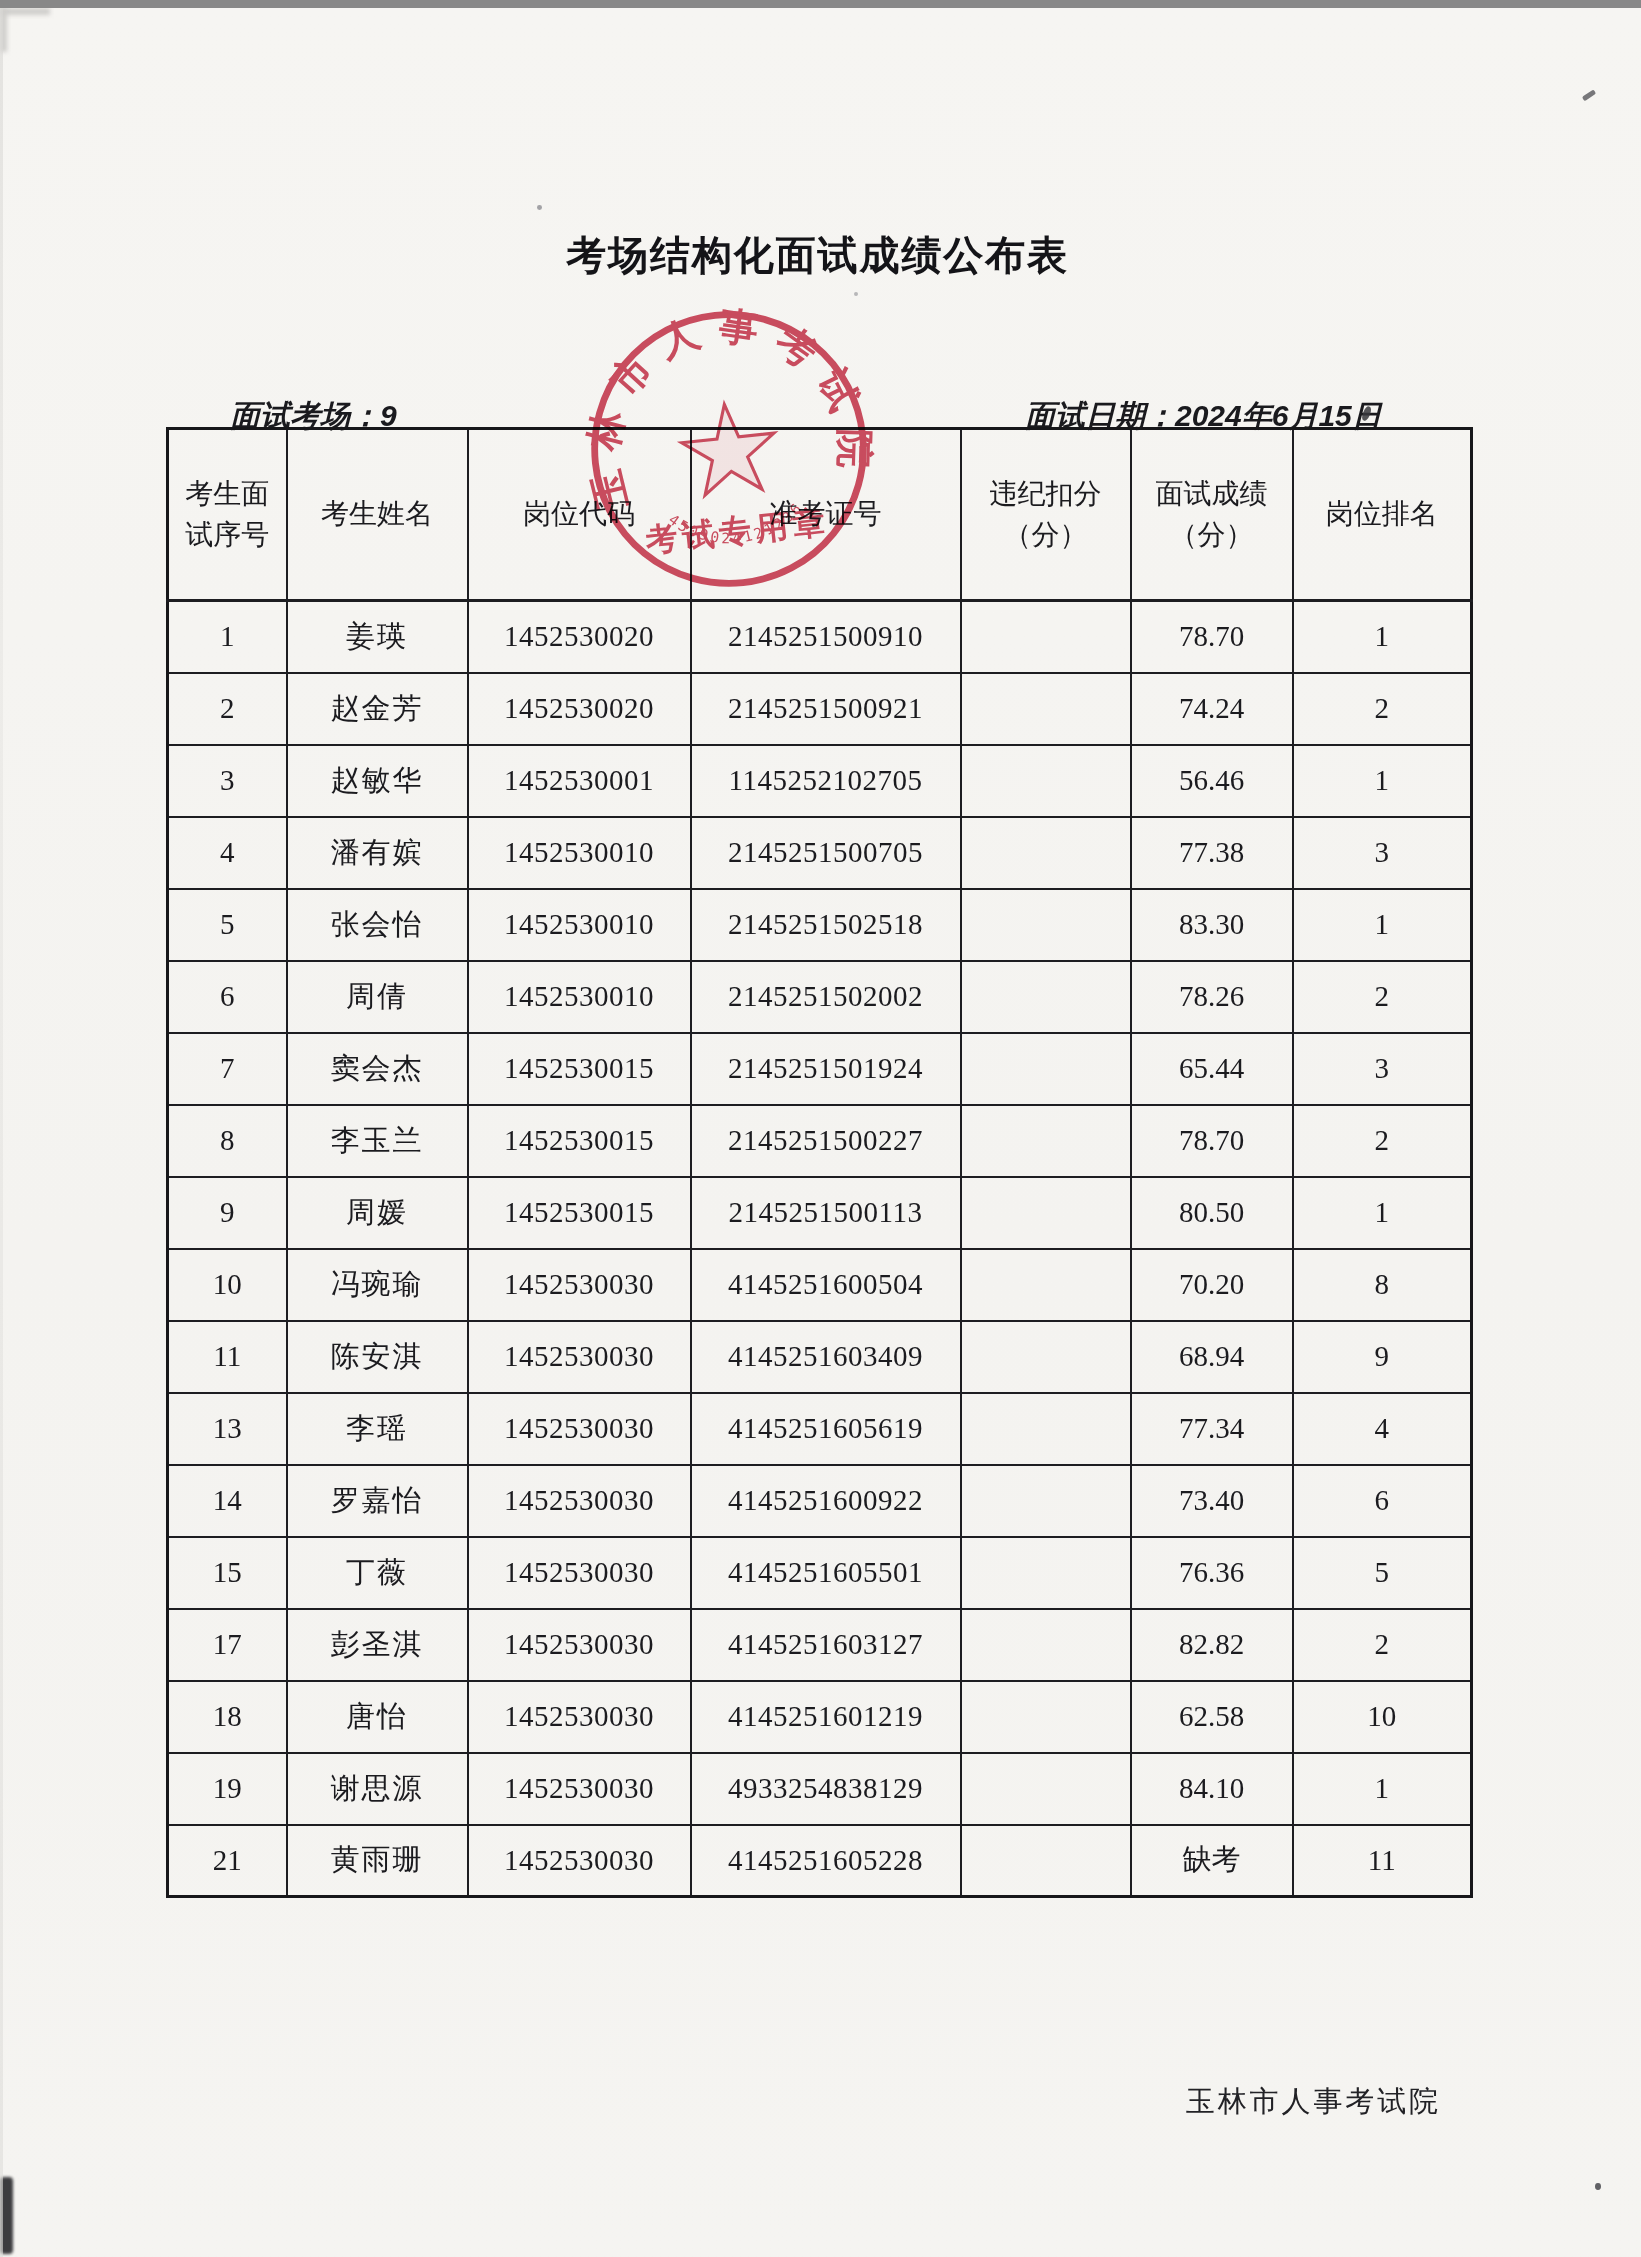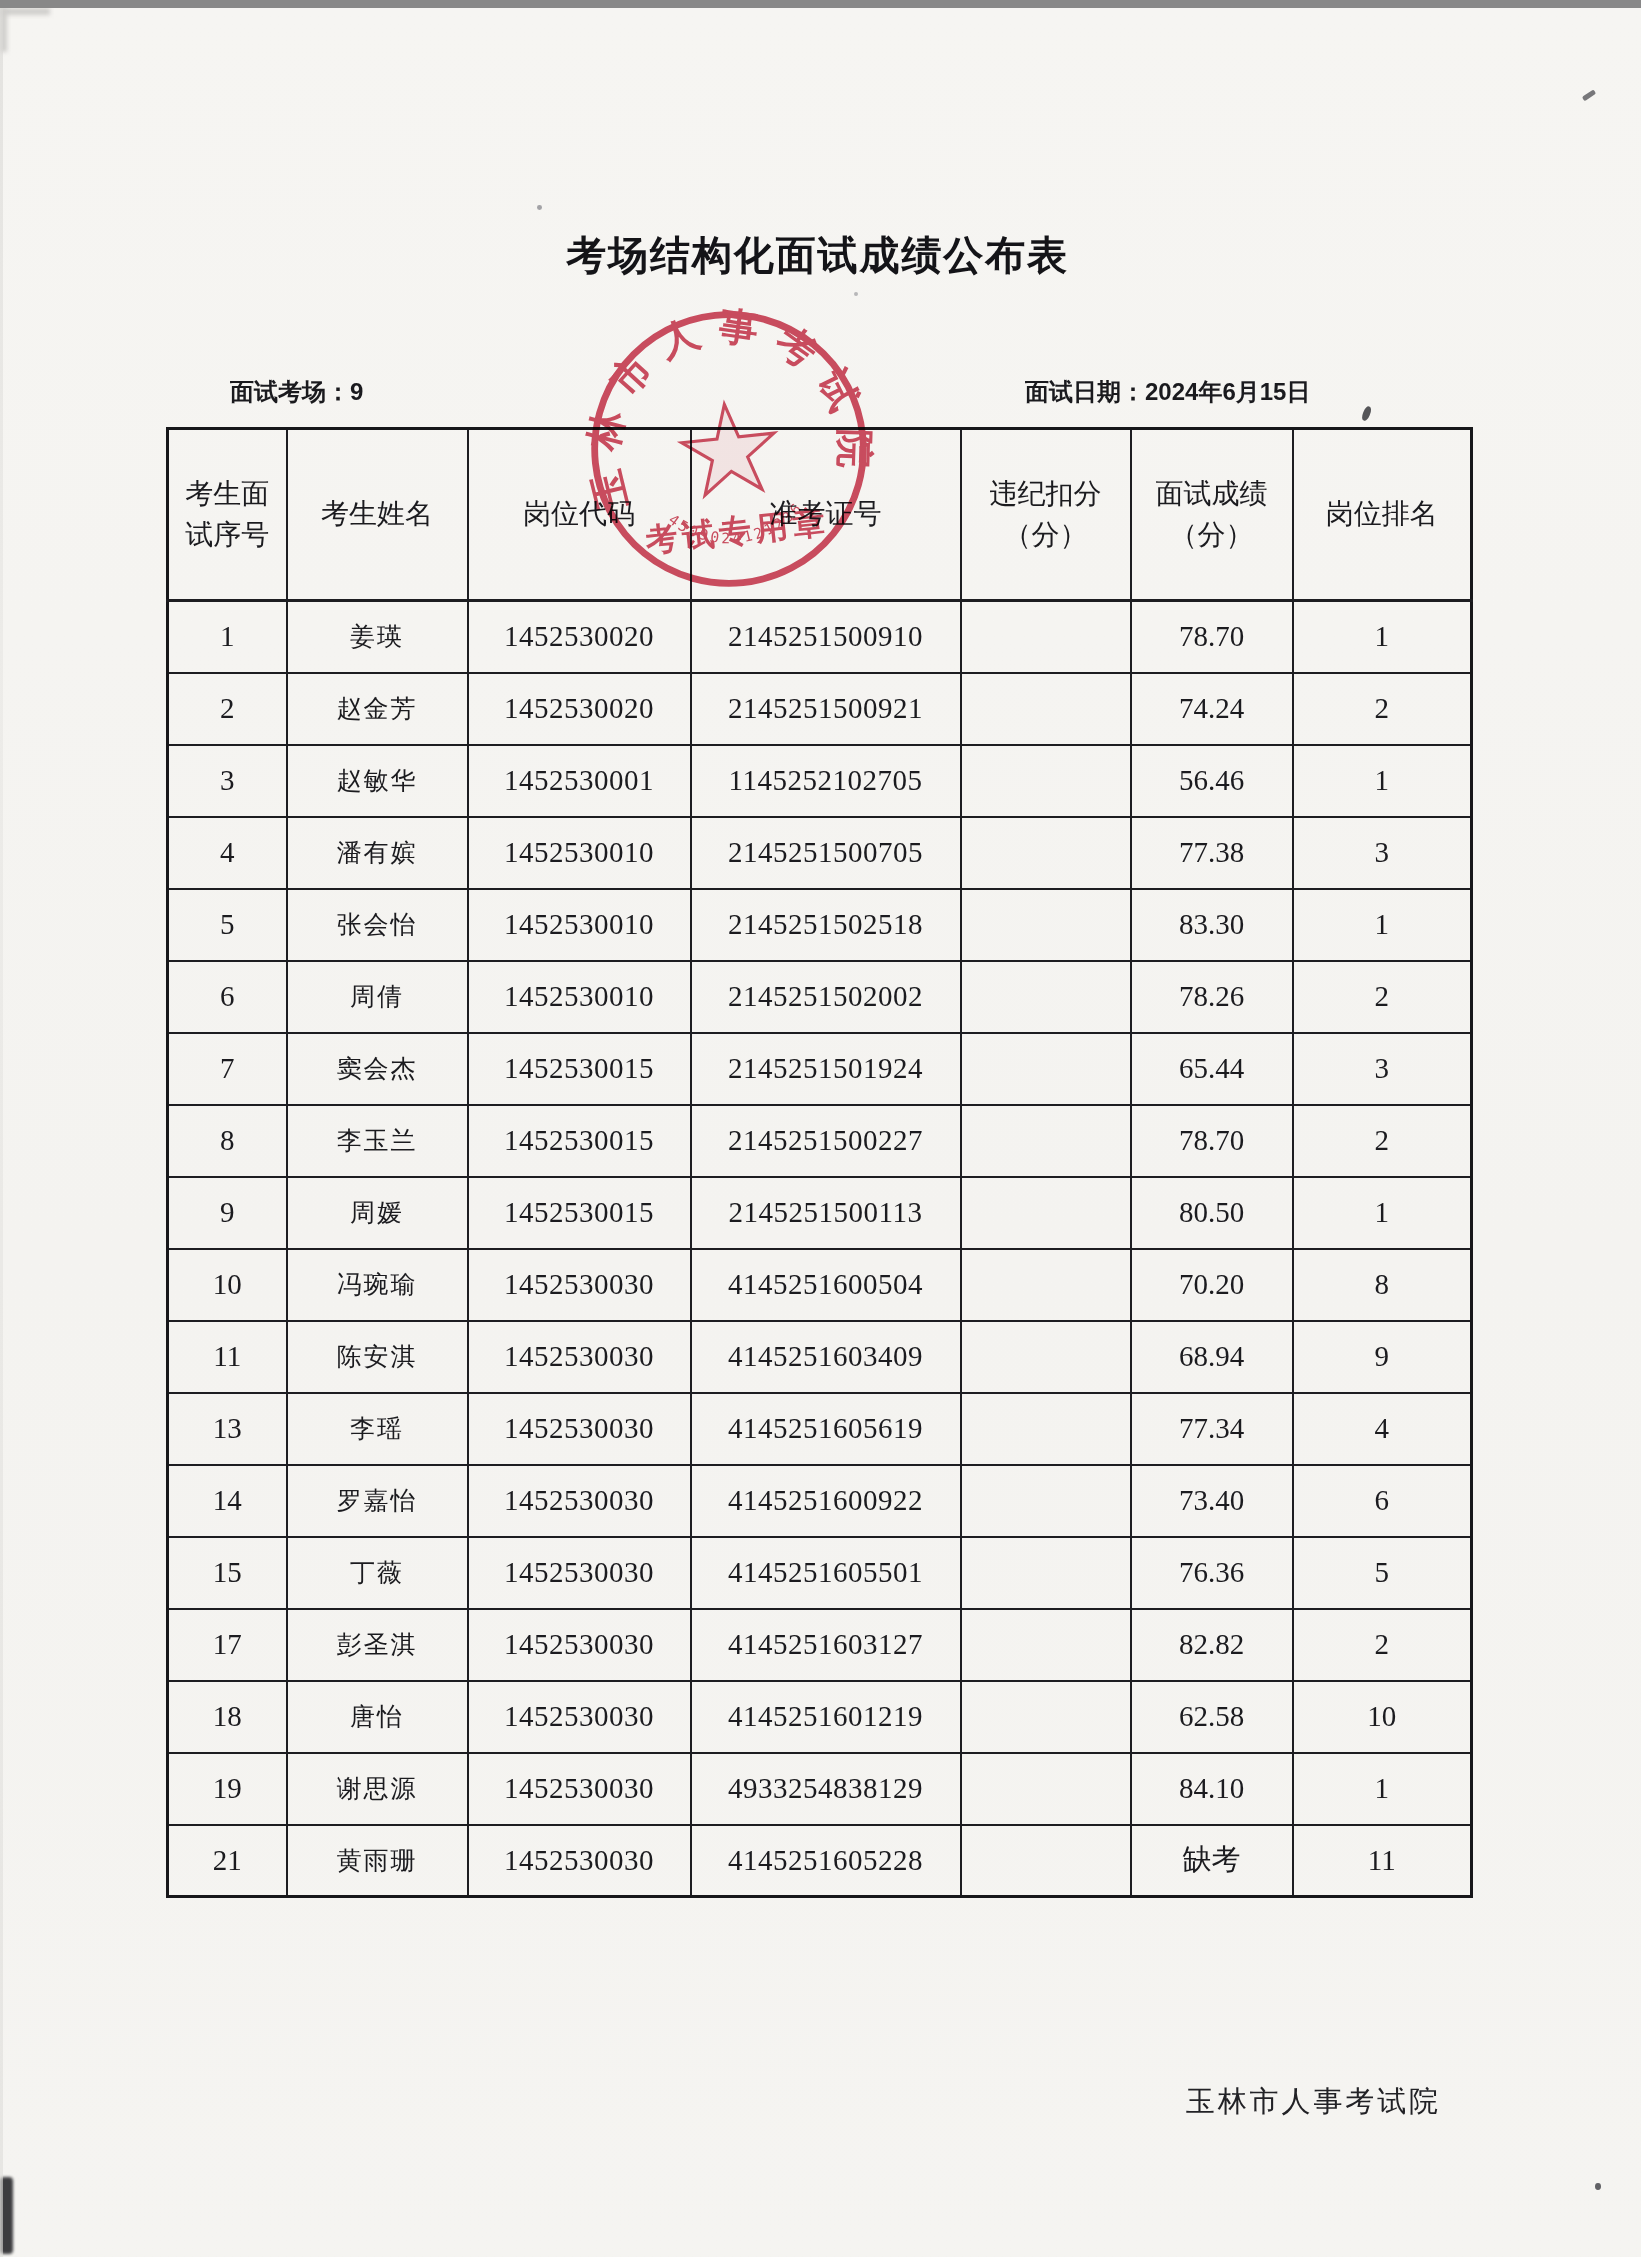--- a/index.html
+++ b/index.html
@@ -12,23 +12,23 @@
     font-family:"Liberation Serif","DejaVu Serif",serif;
     color:#1b1b1f;
   }
   
   .doc-title{
     position:absolute;top:220px;left:0;right:5.8px;
     text-align:center;
     font-family:"Liberation Sans","DejaVu Sans",sans-serif;
     font-weight:700;font-size:40px;letter-spacing:1.9px;color:#141418;
   }
-  .meta-row{position:absolute;top:368px;left:0;width:100%;height:41px;
+  .meta-row{position:absolute;top:388px;left:0;width:100%;height:41px;
     font-family:"Liberation Sans","DejaVu Sans",sans-serif;
-    font-weight:600;font-size:24px;color:#1a1a1e;}
+    font-weight:600;font-size:30px;color:#1a1a1e;font-style:italic;}
   .meta-venue{position:absolute;left:230px;top:0;}
   .meta-date{position:absolute;left:1025px;top:0;}
   
   .score-table{
     position:absolute;left:166px;top:419px;
     width:1303px;
     border-collapse:collapse;table-layout:fixed;
     font-size:29px;color:#1b1b1f;
   }
   .score-table th,.score-table td{
@@ -36,21 +36,21 @@
     text-align:center;vertical-align:middle;
     padding:1.9px 7.7px;
     font-weight:400;
     overflow:hidden;
   }
   .score-table{border:3.3px solid #17171a;}
   .score-table thead tr{height:172px;font-family:Liberation Serif, serif;}
   .score-table thead th{font-size:28px;border-bottom-width:3.1px;line-height:1.45;}
   .score-table tbody tr{height:72px;}
   .score-table td.c-code,.score-table td.c-ticket{font-size:29px;letter-spacing:0.5px;}
-  .score-table td.c-name{font-size:25px;letter-spacing:1.9px;}
+  .score-table td.c-name{font-size:29px;letter-spacing:1.9px;}
   
   .footer-issuer{
     position:absolute;top:2074px;left:1132px;width:309px;
     text-align:right;font-size:29px;letter-spacing:2.9px;color:#222226;
   }
   
   .stamp{
     position:absolute;left:583px;top:295px;width:292px;height:292px;
     transform:rotate(-6deg);
     mix-blend-mode:multiply;opacity:.92;

